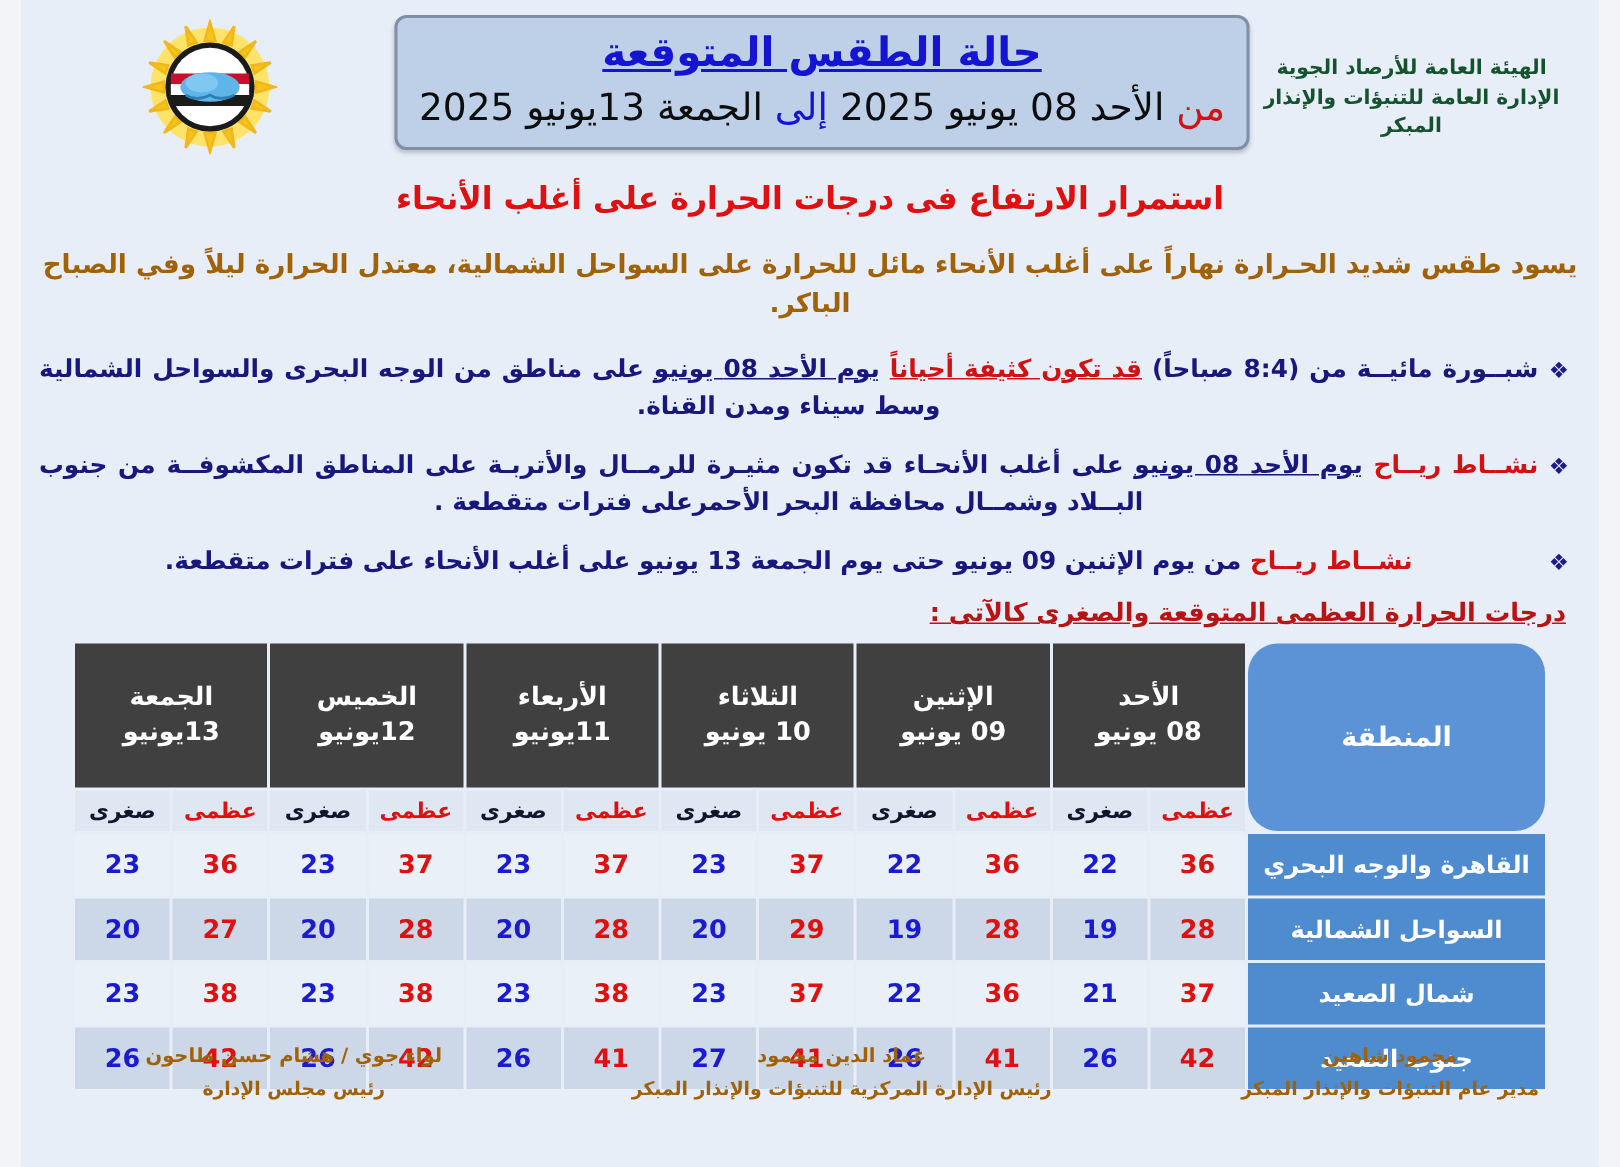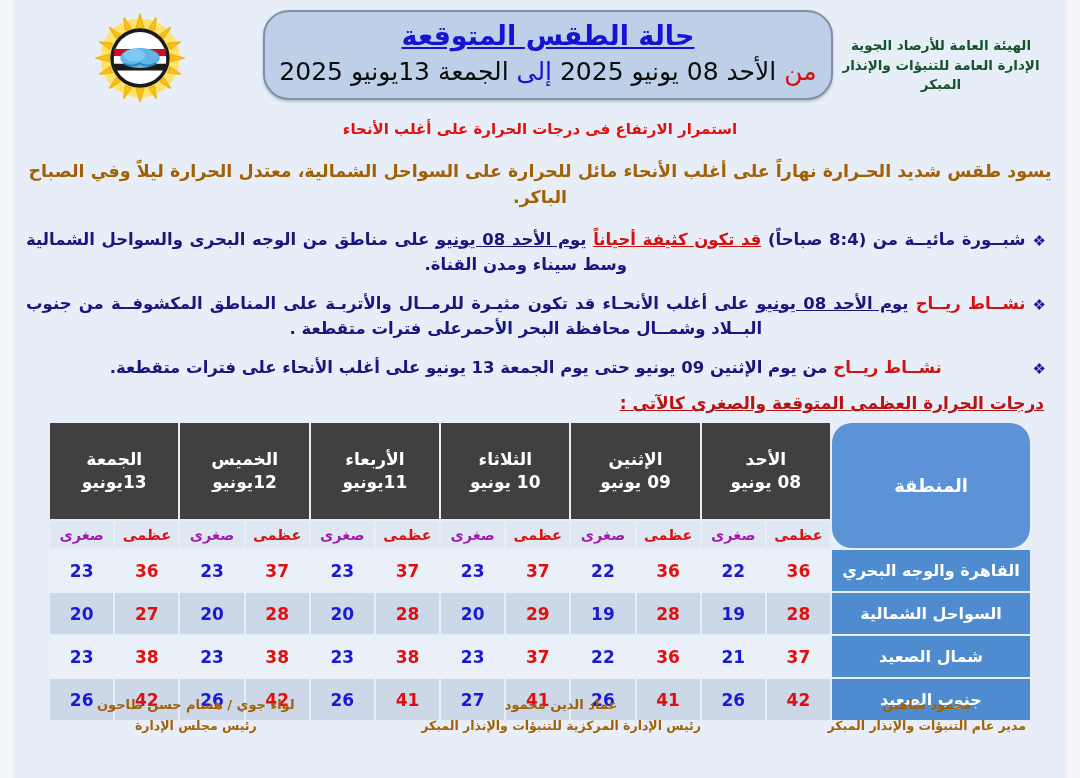--- a/index.html
+++ b/index.html
@@ -51,21 +51,21 @@
     margin-top: -45px;
   }
   .title-box {
     position: absolute;
     left: 263px;
     top: 10px;
     width: 570px;
     height: 90px;
     background: #bdd0e8;
     border: 2px solid #7e8fa6;
-    border-radius: 26px;
+    border-radius: 8px;
     box-sizing: border-box;
     box-shadow: 0 2px 3px rgba(90,100,120,0.35);
     text-align: center;
   }
   .title-main {
     margin-top: 8px;
     font-size: 27px;
     font-weight: bold;
     color: #1414d2;
     text-decoration: underline;
@@ -91,21 +91,21 @@
     font-size: 13.5px;
     font-weight: bold;
     line-height: 1.45;
     direction: rtl;
   }
 
   
   .headline {
     margin: 8px 0 0 0;
     text-align: center;
-    font-size: 15px;
+    font-size: 21px;
     font-weight: bold;
     color: #e01010;
     direction: rtl;
   }
   .intro {
     margin: 20px 26px 0 26px;
     text-align: center;
     font-size: 17.5px;
     font-weight: bold;
     color: #a16207;
@@ -189,21 +189,21 @@
     width: 198px;
     border-radius: 20px;
   }
   .th-sub {
     background: #dfe7f2;
     height: 27px;
     font-size: 14.5px;
     font-weight: bold;
   }
   .th-sub.max { color: #e01010; }
-  .th-sub.min { color: #a21caf; }
+  .th-sub.min { color: #0f172a; }
   .cell {
     height: 25px;
     font-size: 17px;
     font-weight: bold;
     background: #eaf0f8;
   }
   tr.alt .cell { background: #ccd7e8; }
   .cell.max { color: #e01010; }
   .cell.min { color: #1a1ad2; }
   .region-cell {

